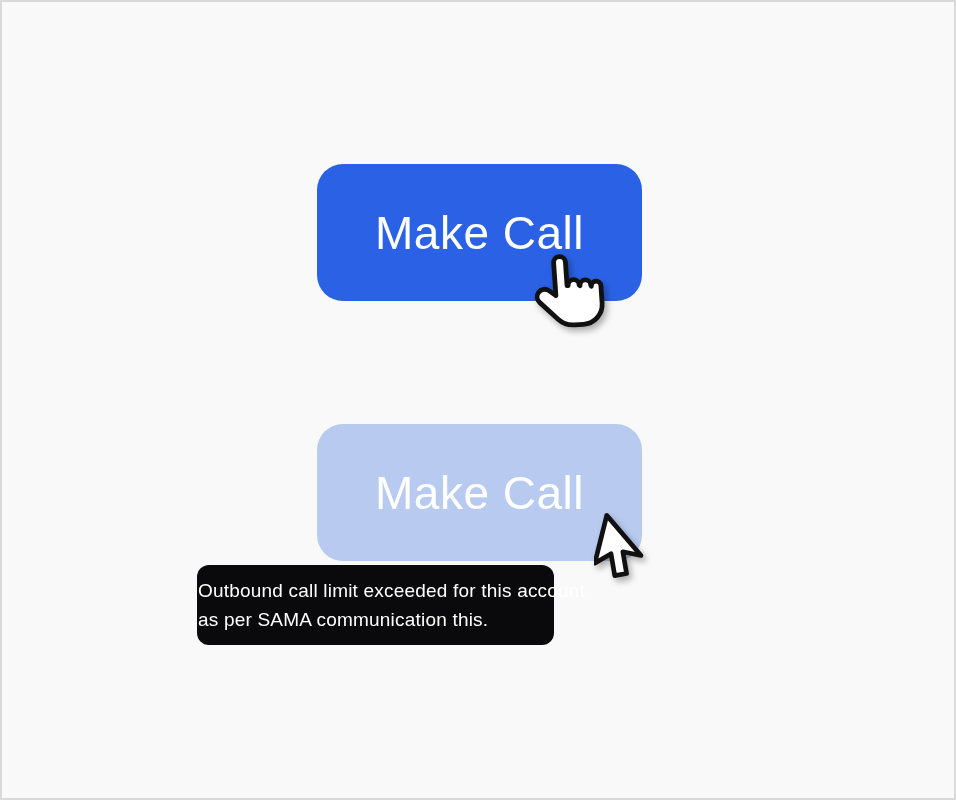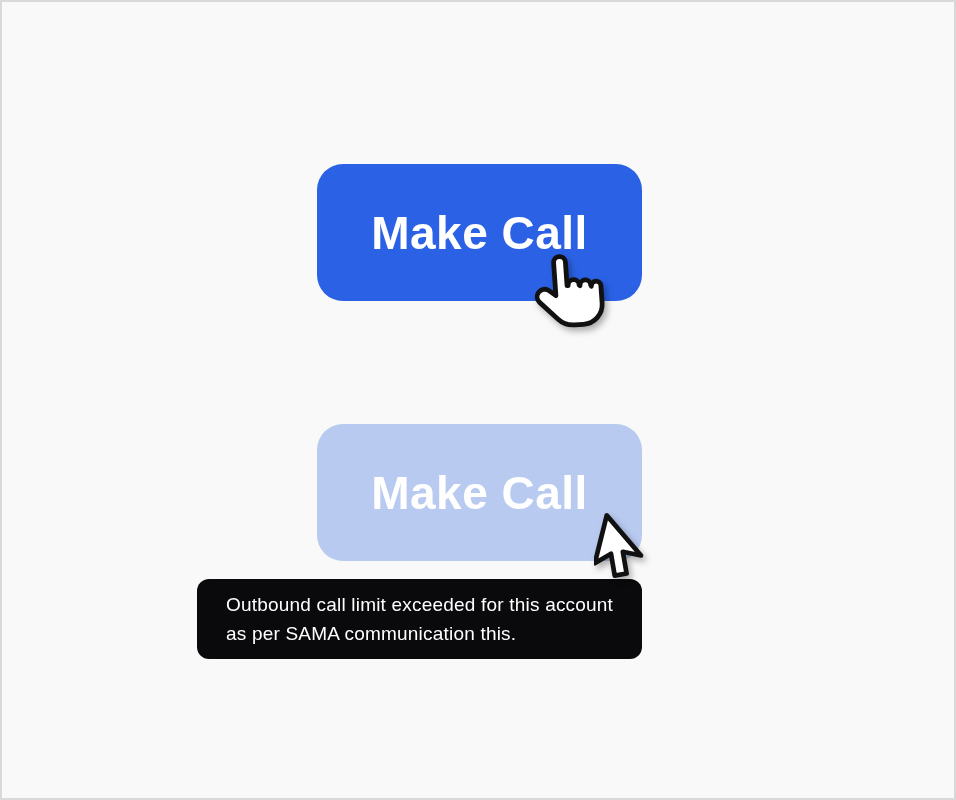--- a/index.html
+++ b/index.html
@@ -18,43 +18,42 @@
     left: 315px;
     width: 325px;
     height: 137px;
     border: none;
     border-radius: 26px;
     display: flex;
     align-items: center;
     justify-content: center;
     font-family: inherit;
     font-size: 46px;
-    font-weight: 700;
+    font-weight: 400;
     letter-spacing: 0.5px;
     color: var(--button-text, #ffffff);
     cursor: default;
     padding: 0;
   }
   .btn.enabled  { top: 162px; background: var(--button-primary-bg, #2b62e5); }
   .btn.disabled { top: 422px; background: var(--button-disabled-bg, #b9caf0); }
   .tooltip {
     position: absolute;
     left: 195px;
     top: 563px;
-    width: 445px;
+    width: 357px;
     height: 80px;
     box-sizing: border-box;
     background: var(--tooltip-bg, #0a0a0c);
     color: var(--tooltip-text, #ffffff);
     border-radius: 12px;
-    padding: 11px 29px;
+    padding: 11px 1px;
     font-size: 19px;
     line-height: 29px;
     letter-spacing: 0.2px;
-    margin-top: 14px;
   }
   .tooltip .line { white-space: nowrap; }
   .cursor {
     position: absolute;
     pointer-events: none;
     filter: drop-shadow(3px 4px 3px rgba(0,0,0,0.30));
     z-index: 10;
   }
   .cursor.hand  { left: 520px; top: 246px; width: 90px; height: 90px; }
   .cursor.arrow { left: 592px; top: 503px; width: 68px; height: 76px; }

